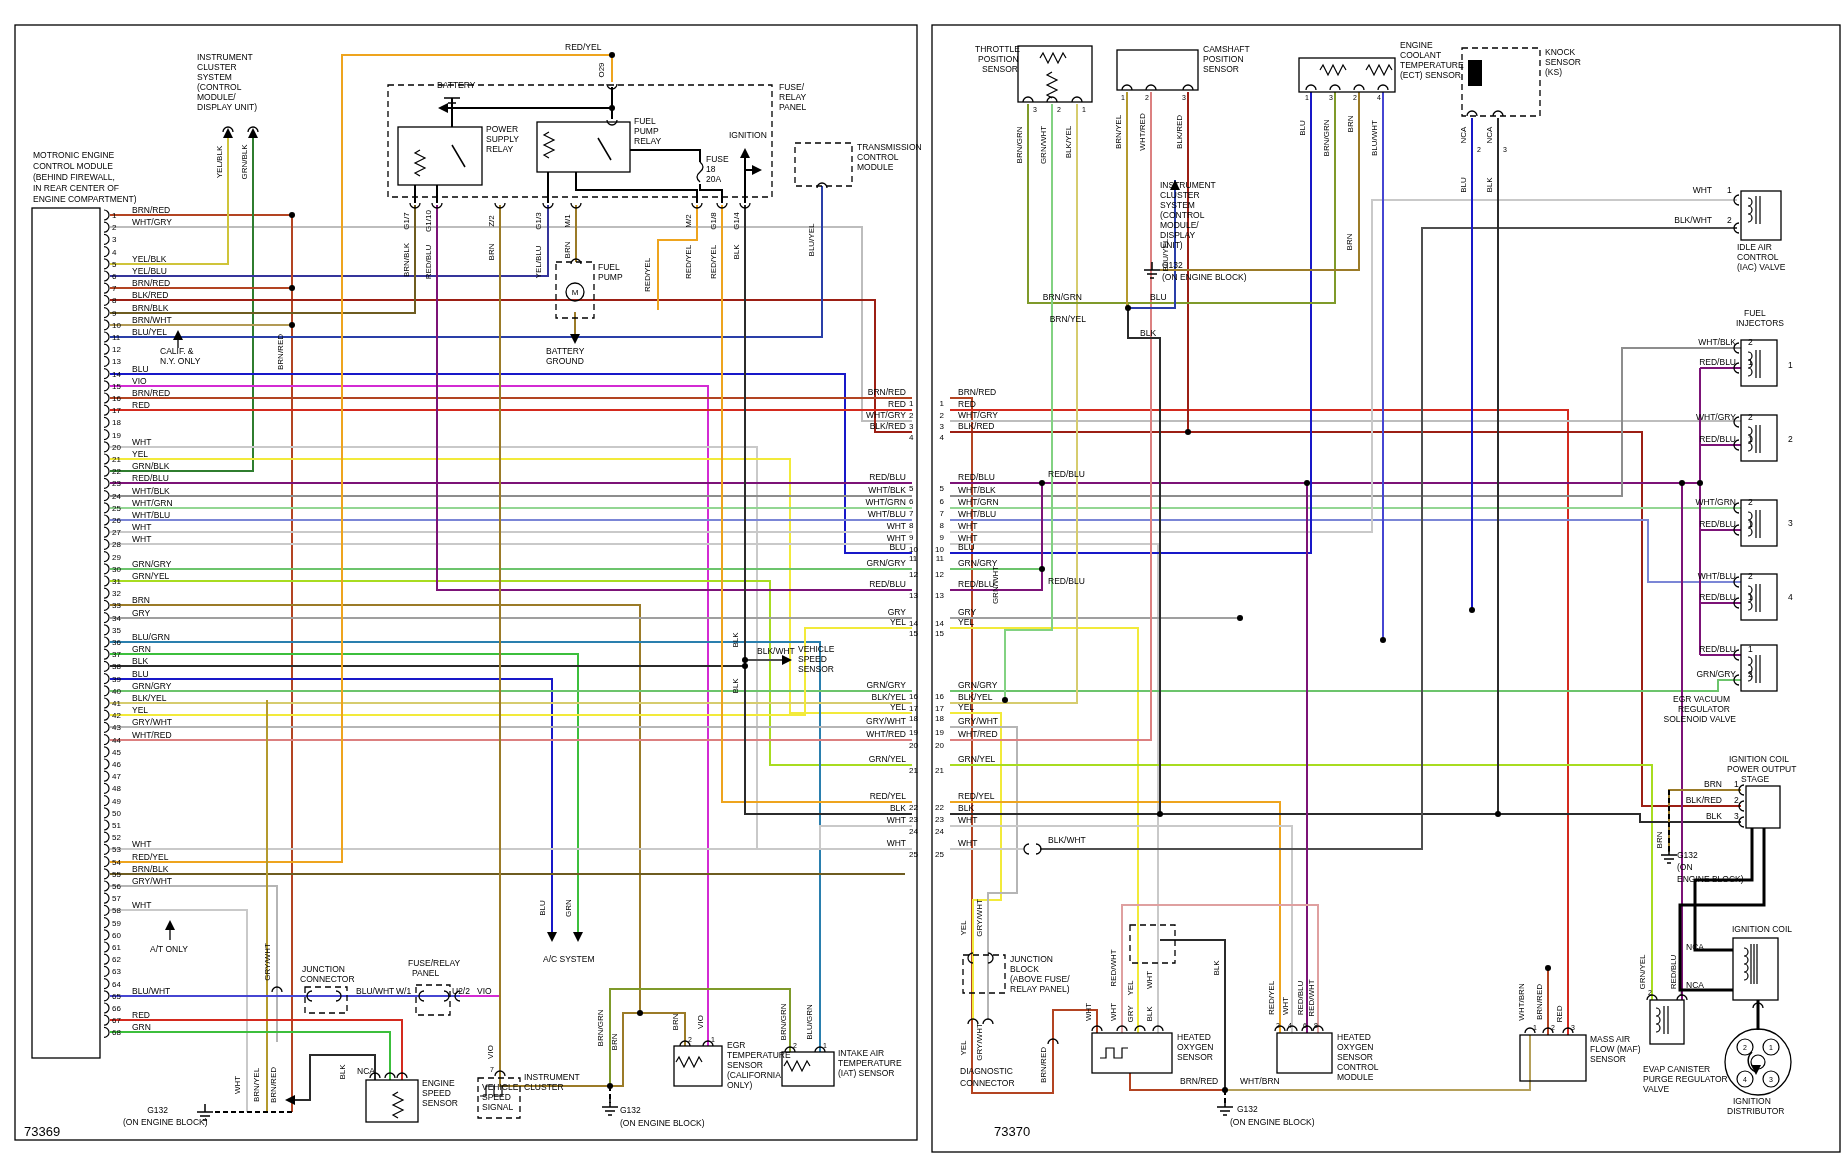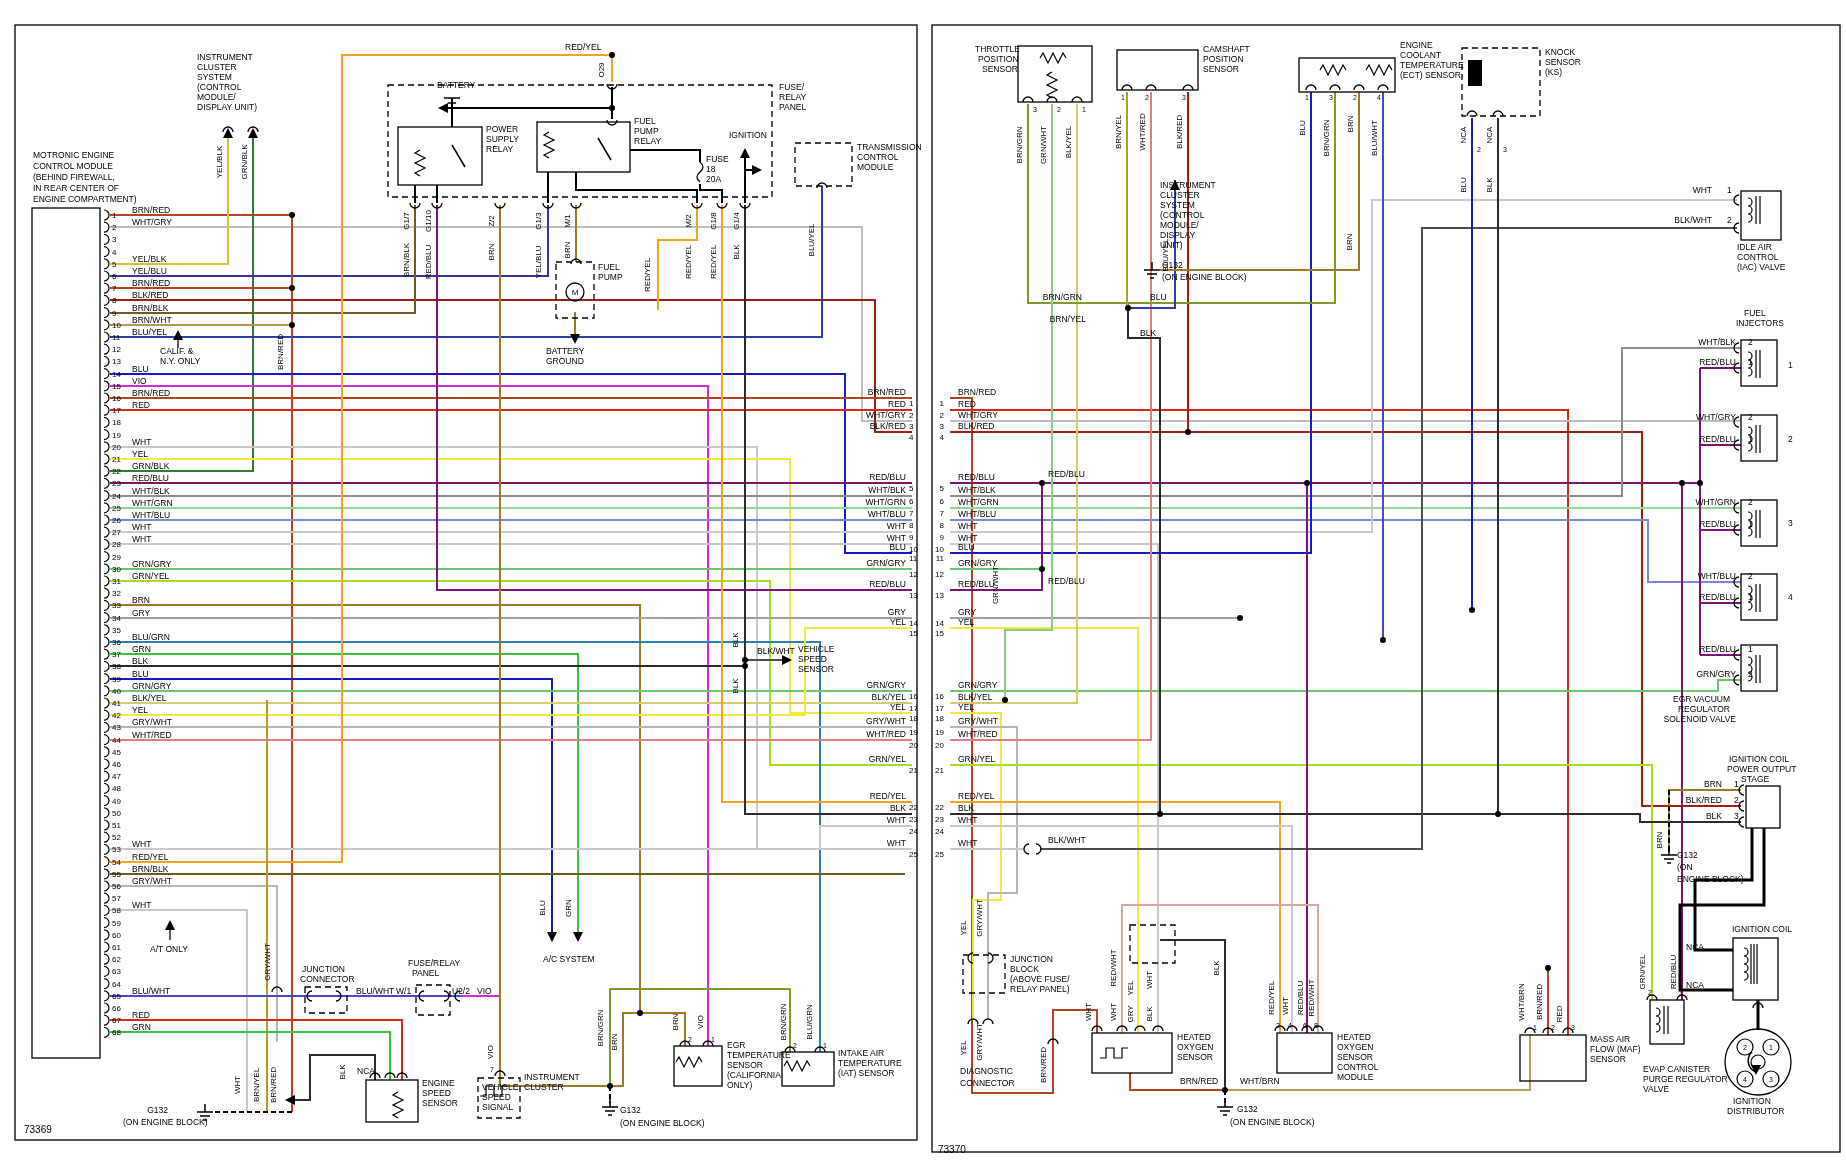--- a/index.html
+++ b/index.html
@@ -1,21 +1,21 @@
 <!DOCTYPE html>
 <html><head>
 <meta charset="utf-8">
 <style>
   html,body{margin:0;padding:0;background:#fff;}
   body{font-family:"Liberation Sans",sans-serif;}
   #stage{position:relative;width:1846px;height:1161px;background:#fff;}
   svg{position:absolute;left:0;top:0;}
-  .footer-label{position:absolute;font-size:10px;color:#000;}
+  .footer-label{position:absolute;font-size:13px;color:#000;}
   #lf{left:24px;top:1124px;}
-  #rf{left:938px;top:1124px;margin-top:20px;}
+  #rf{left:994px;top:1124px;}
 </style>
 </head>
 <body>
 
 <div id="stage">
   <svg id="diagram" width="1846" height="1161" viewBox="0 0 1846 1161">
       <rect x="15" y="25" width="902" height="1115" fill="none" stroke="#000" stroke-width="1.3"></rect>
       <polyline points="110,215 292,215" fill="none" stroke="#b34422" stroke-width="2"></polyline>
       <polyline points="110,227 862,227 862,421 912,421" fill="none" stroke="#bdbdbd" stroke-width="2"></polyline>
       <polyline points="110,264 228,264 228,132" fill="none" stroke="#cfc43a" stroke-width="2"></polyline>

